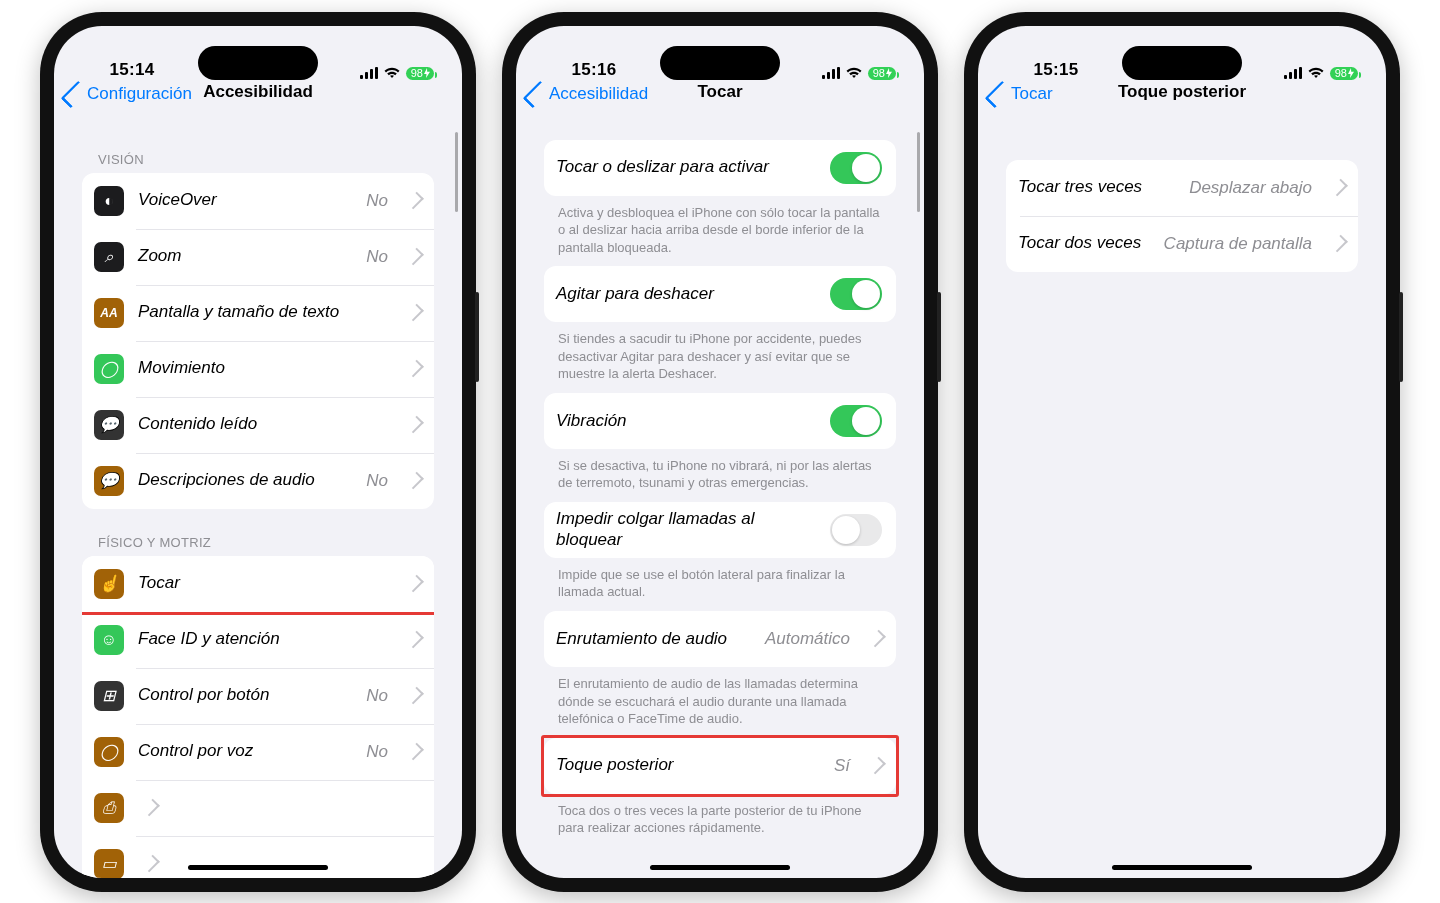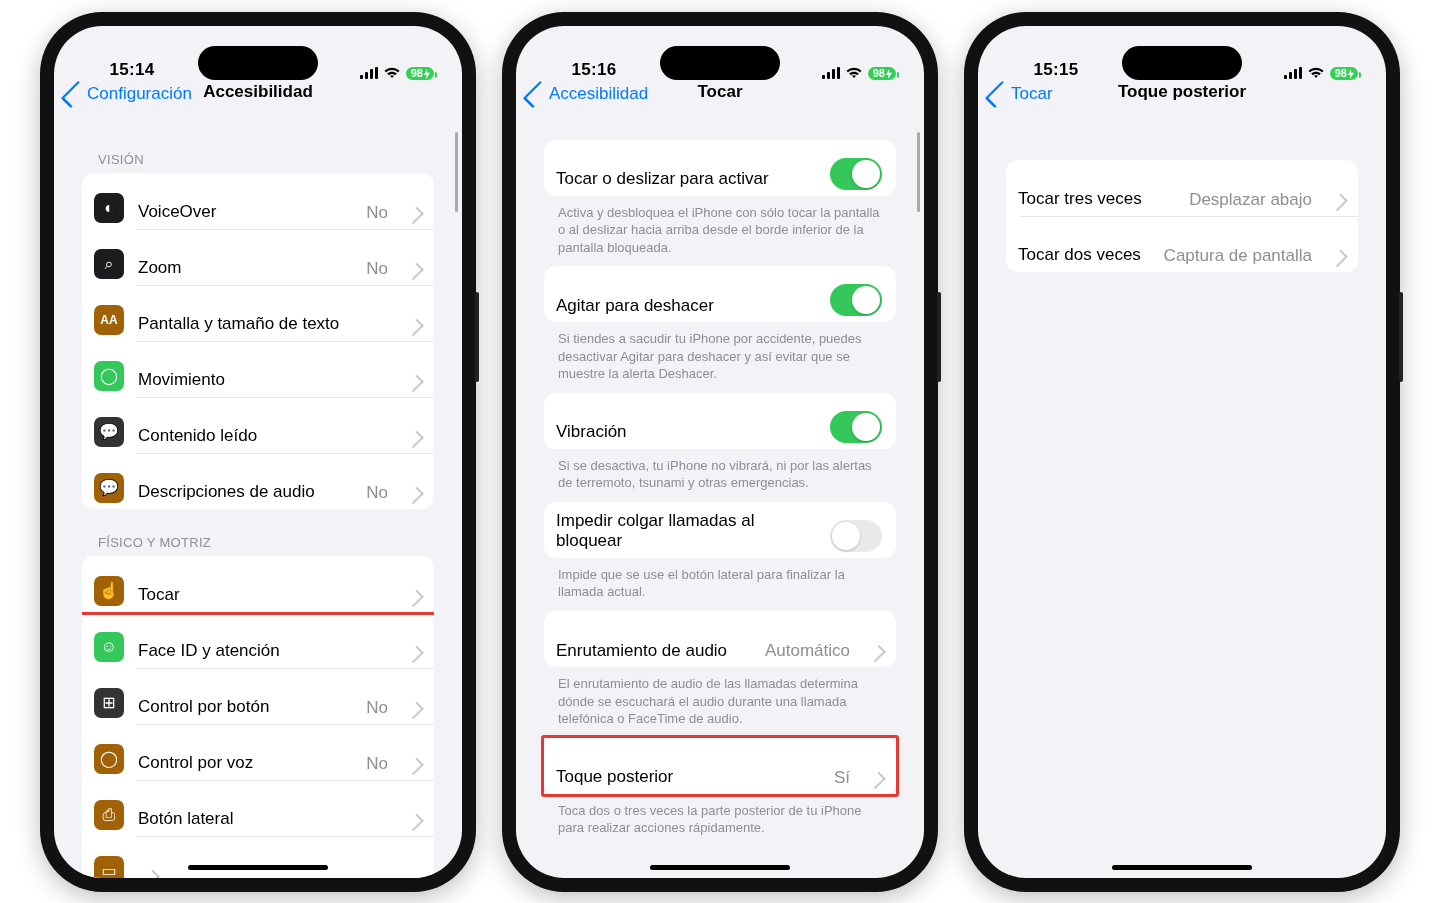--- a/index.html
+++ b/index.html
@@ -90,25 +90,25 @@
     align-items:center;
     gap:5px;
     width:100px;
     justify-content:flex-end;
   }
   .signal svg, .wifi svg{display:block}
   .battery-pill{
     background:var(--battery-green);
     color:#fff;
     font-size:11px;
-    font-weight:700;
+    font-weight:400;
     border-radius:7px;
     padding:1px 4px 1px 5px;
     display:flex;
-    align-items:flex-end;
+    align-items:flex-start;
     gap:1px;
     line-height:1;
     position:relative;
   }
   .battery-pill:after{
     content:"";
     position:absolute;
     right:-3px;top:5px;
     width:2px;height:6px;
     background:var(--battery-green);
@@ -172,25 +172,26 @@
     padding:26px 16px 6px;
     letter-spacing:.3px;
   }
   .card{
     background:var(--card);
     border-radius:12px;
     overflow:hidden;
   }
   .row{
     display:flex;
-    align-items:flex-end;
+    align-items:center;
     min-height:44px;
     padding:6px 14px 6px 12px;
     gap:14px;
     position:relative;
+    font-style:italic;
   }
   .row + .row:before{
     content:"";
     position:absolute;
     top:0;
     left:54px;
     right:0;
     height:1px;
     background:var(--sep);
   }
@@ -369,21 +370,20 @@
           <div class="chev-right"></div>
         </div>
         <div class="row">
           <div class="icon-sq ic-blue">◯</div>
           <div class="label">Control por voz</div>
           <div class="value">No</div>
           <div class="chev-right"></div>
         </div>
         <div class="row">
           <div class="icon-sq ic-blue">⎙</div>
-          <div class="label">Botón lateral</div>
           <div class="chev-right"></div>
         </div>
         <div class="row">
           <div class="icon-sq ic-blue">▭</div>
           <div class="chev-right"></div>
         </div>
 
       </div>
     </div>
 

